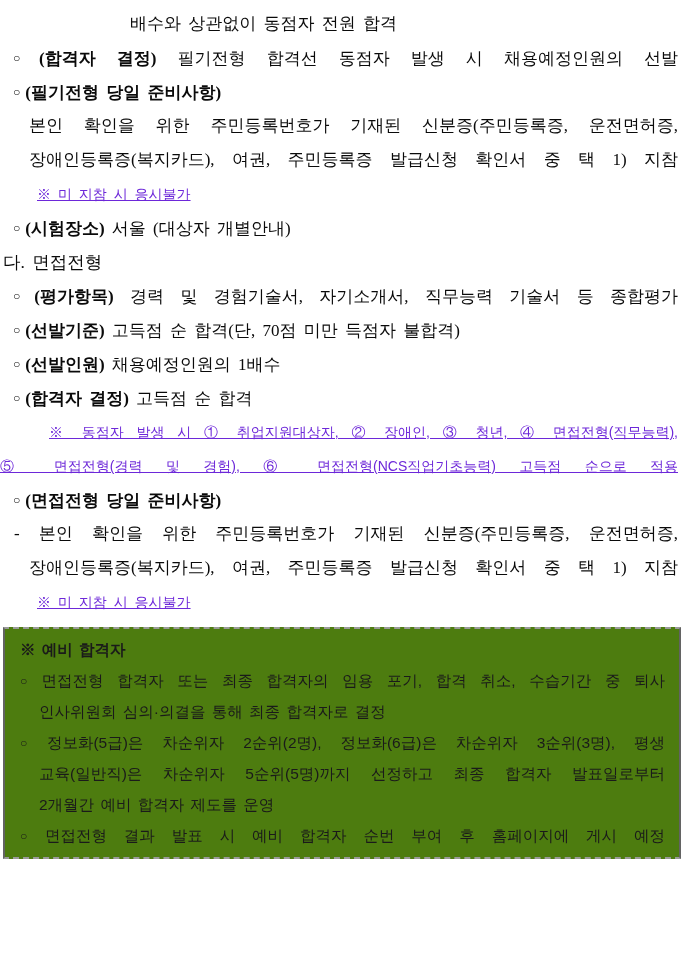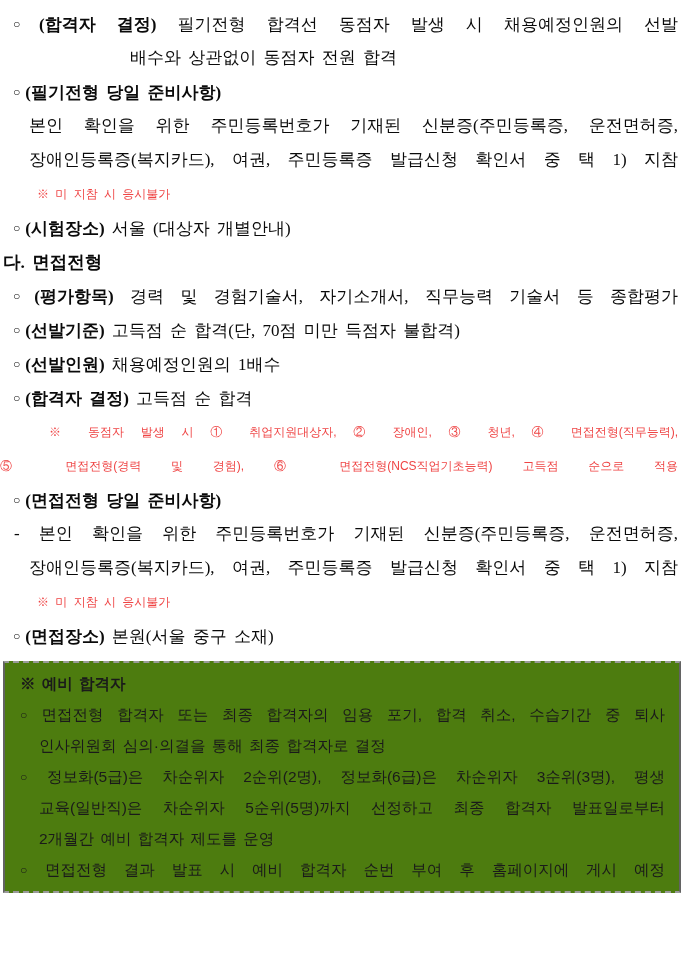--- a/index.html
+++ b/index.html
@@ -18,31 +18,32 @@
     font-size:17px;
     padding-right:6px;
     overflow:hidden;
     word-spacing:3px;
   }
   .just { text-align:justify; text-align-last:justify; }
   .b-line   { padding-left:13px; }
   .cont     { padding-left:29px; }
   .cont130  { padding-left:130px; }
   .dash-line{ padding-left:14px; }
-  .heading  { padding-left:3px; font-weight:bold; font-size:17.5px; }
+  .heading  { padding-left:3px; font-weight:normal; font-size:17.5px; }
   .lbl      { font-weight:bold; }
   .bullet {
     font-size:12px;
     margin-right:5px;
     vertical-align:2px;
   }
   .note {
     font-family:"Liberation Sans", sans-serif;
-    font-size:12px; color:#ef4444;
+    font-size:14px; color:#6d28d9;
     word-spacing:3px;
+    text-decoration:underline;
   }
   .note-a { padding-left:37px; }
   .note-b { padding-left:49px; }
   .note-c { }
   .box {
     box-sizing:border-box;
     margin:8px 0 0 3px;
     width:678px;
     background:#4d7c0f;
     border-left:2px solid #636363;
@@ -61,23 +62,23 @@
   }
   .box-title { font-weight:bold; font-size:16px; }
   .bx-cont { padding-left:19px; }
   .box .bullet { font-size:12px; margin-right:7px; vertical-align:1px; }
 </style>
 </head>
 <body>
 
 <div class="page">
 
+  <div class="ln cont130"><span>배수와 상관없이 동점자 전원 합격</span></div>
+
   <div class="ln b-line just"><span class="bullet">○</span><span class="lbl">(합격자 결정)</span> <span>필기전형 합격선 동점자 발생 시 채용예정인원의 선발</span></div>
-
-  <div class="ln cont130"><span>배수와 상관없이 동점자 전원 합격</span></div>
 
   <div class="ln b-line"><span class="bullet">○</span><span class="lbl">(필기전형 당일 준비사항)</span></div>
 
   <div class="ln cont just"><span>본인 확인을 위한 주민등록번호가 기재된 신분증(주민등록증, 운전면허증,</span></div>
 
   <div class="ln cont just"><span>장애인등록증(복지카드), 여권, 주민등록증 발급신청 확인서 중 택 1) 지참</span></div>
 
   <div class="ln note note-a"><span>※ 미 지참 시 응시불가</span></div>
 
   <div class="ln b-line"><span class="bullet">○</span><span class="lbl">(시험장소)</span> <span>서울 (대상자 개별안내)</span></div>
@@ -98,21 +99,20 @@
 
   <div class="ln b-line"><span class="bullet">○</span><span class="lbl">(면접전형 당일 준비사항)</span></div>
 
   <div class="ln dash-line just"><span>-</span> <span>본인 확인을 위한 주민등록번호가 기재된 신분증(주민등록증, 운전면허증,</span></div>
 
   <div class="ln cont just"><span>장애인등록증(복지카드), 여권, 주민등록증 발급신청 확인서 중 택 1) 지참</span></div>
 
 
   <div class="ln note note-a"><span>※ 미 지참 시 응시불가</span></div>
 
-  <div class="ln b-line"><span class="bullet">○</span><span class="lbl">(면접장소)</span> <span>본원(서울 중구 소재)</span></div>
 
   <div class="box">
 
     <div class="ln box-title"><span>※ 예비 합격자</span></div>
 
     <div class="ln just"><span class="bullet">○</span><span>면접전형 합격자 또는 최종 합격자의 임용 포기, 합격 취소, 수습기간 중 퇴사</span></div>
     <div class="ln bx-cont"><span>인사위원회 심의·의결을 통해 최종 합격자로 결정</span></div>
 
     <div class="ln just"><span class="bullet">○</span><span>정보화(5급)은 차순위자 2순위(2명), 정보화(6급)은 차순위자 3순위(3명), 평생</span></div>
     <div class="ln bx-cont just"><span>교육(일반직)은 차순위자 5순위(5명)까지 선정하고 최종 합격자 발표일로부터</span></div>

